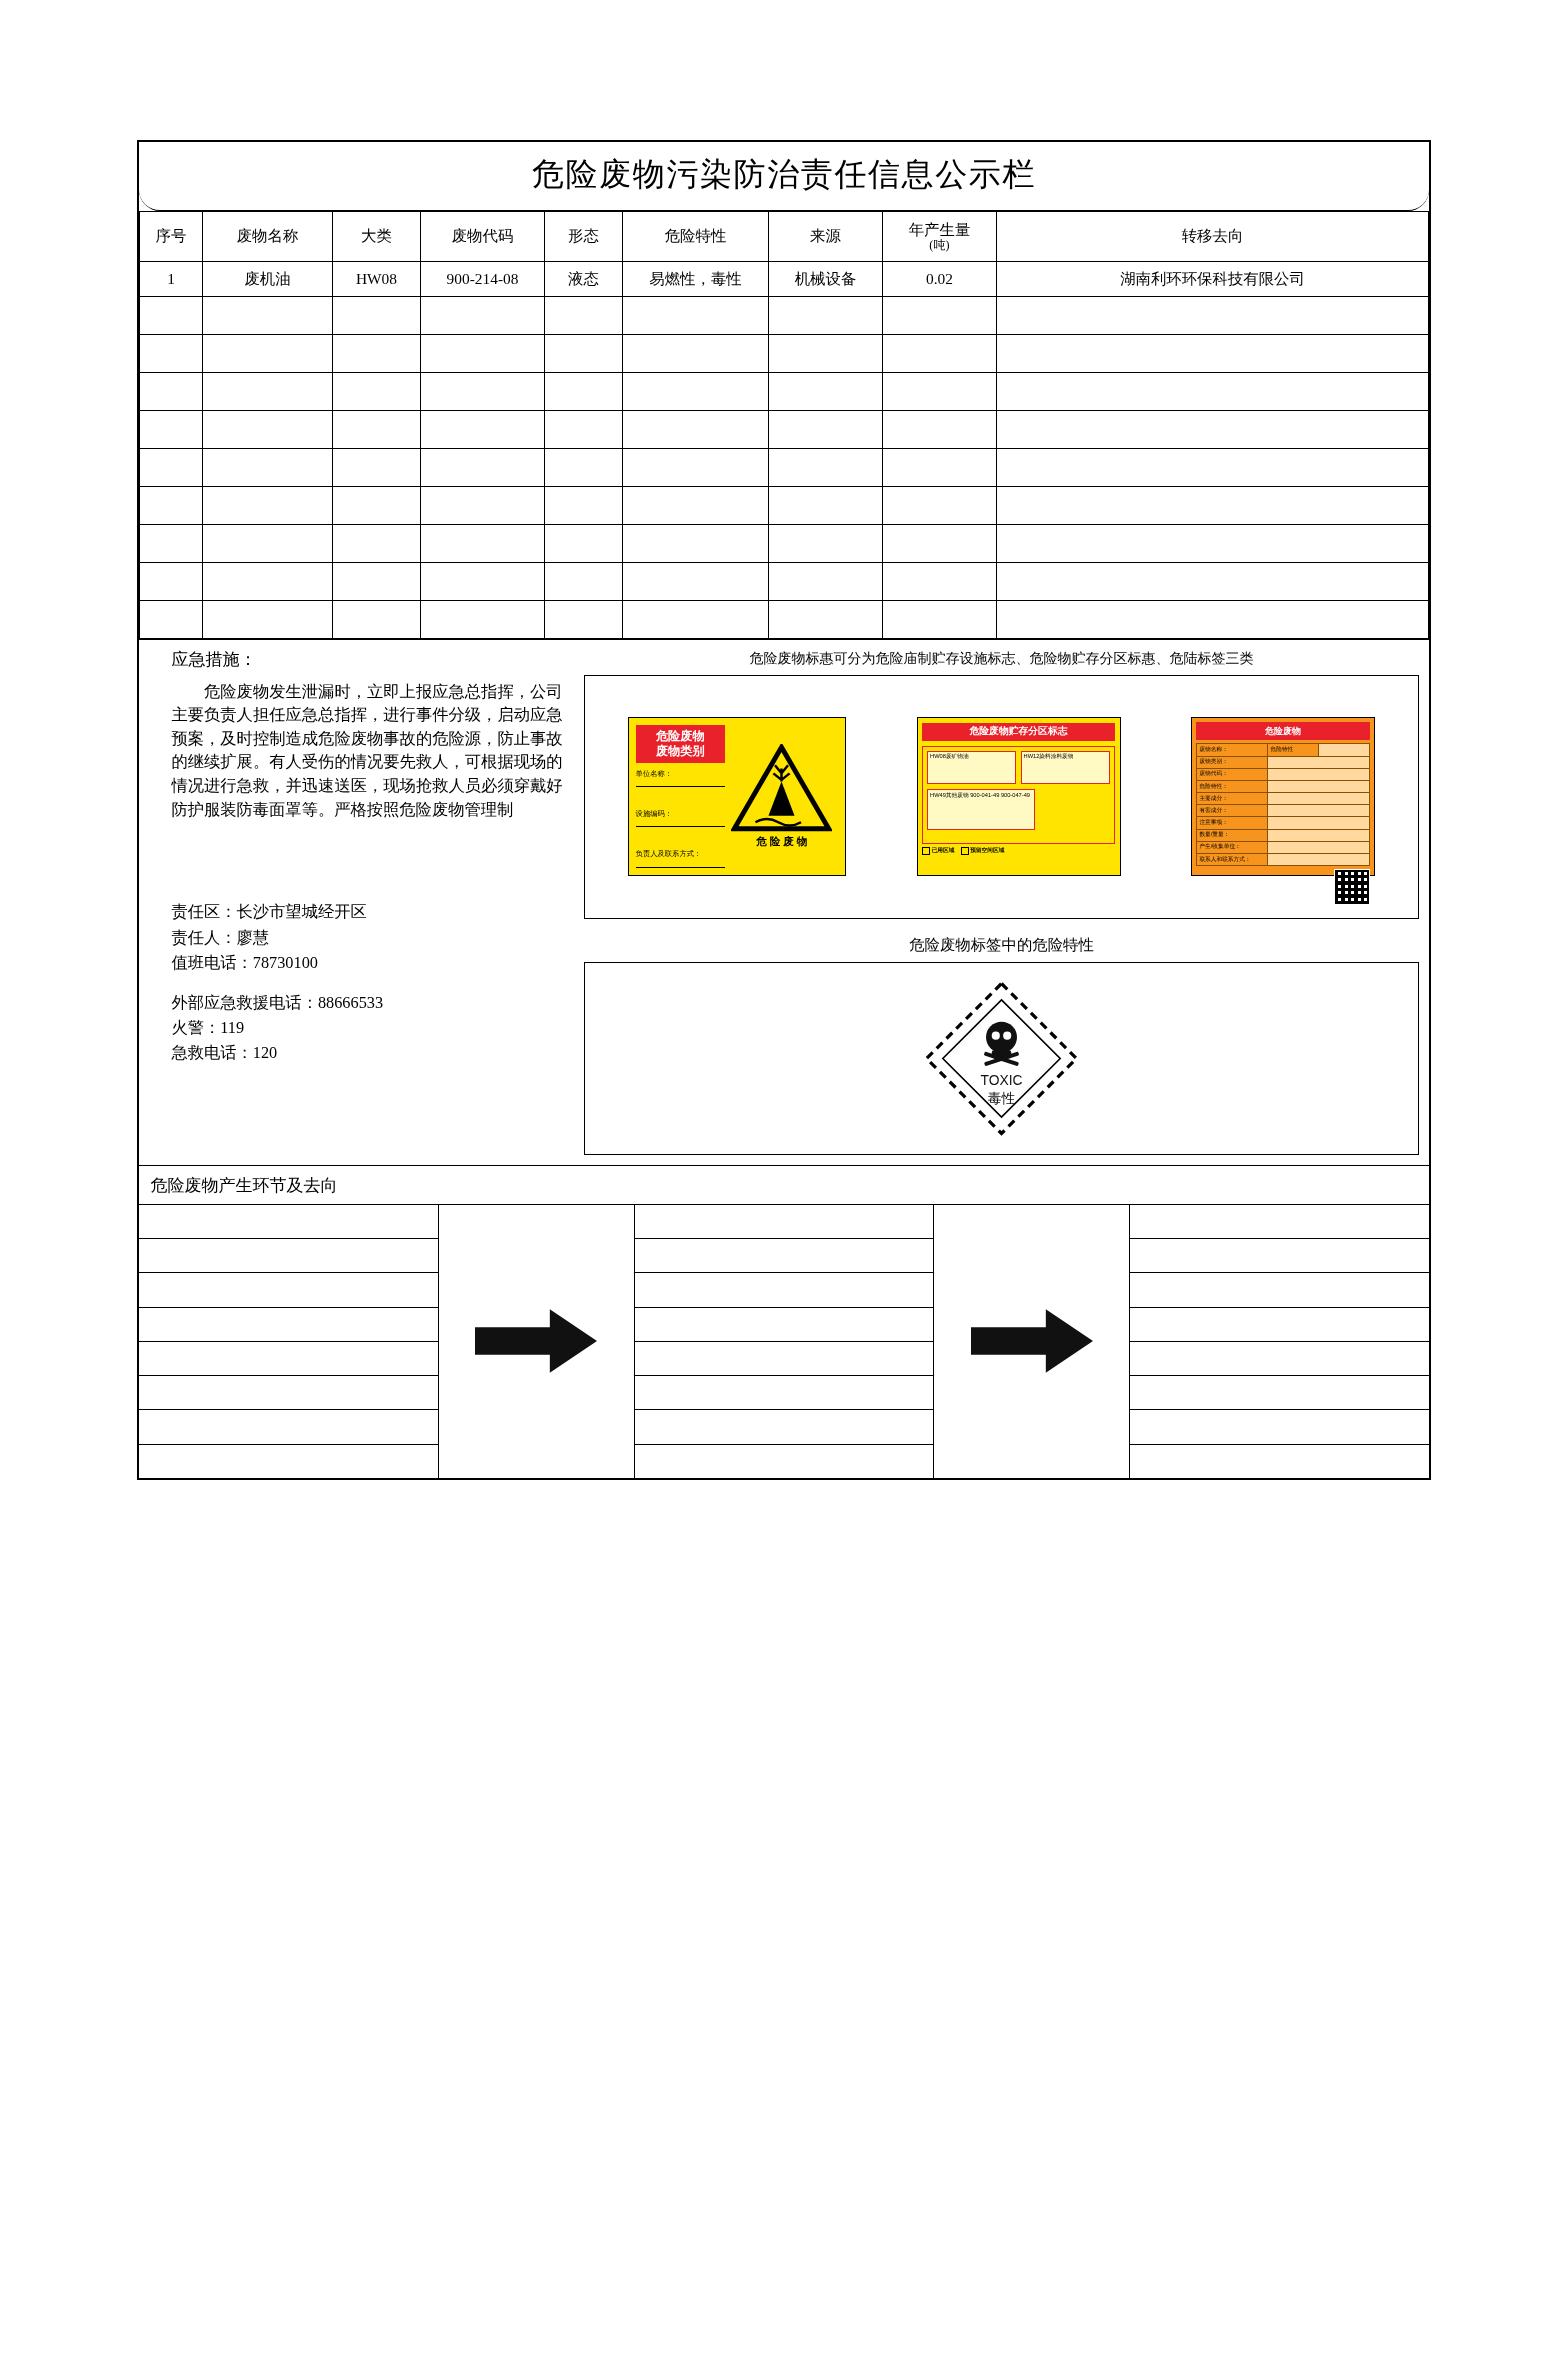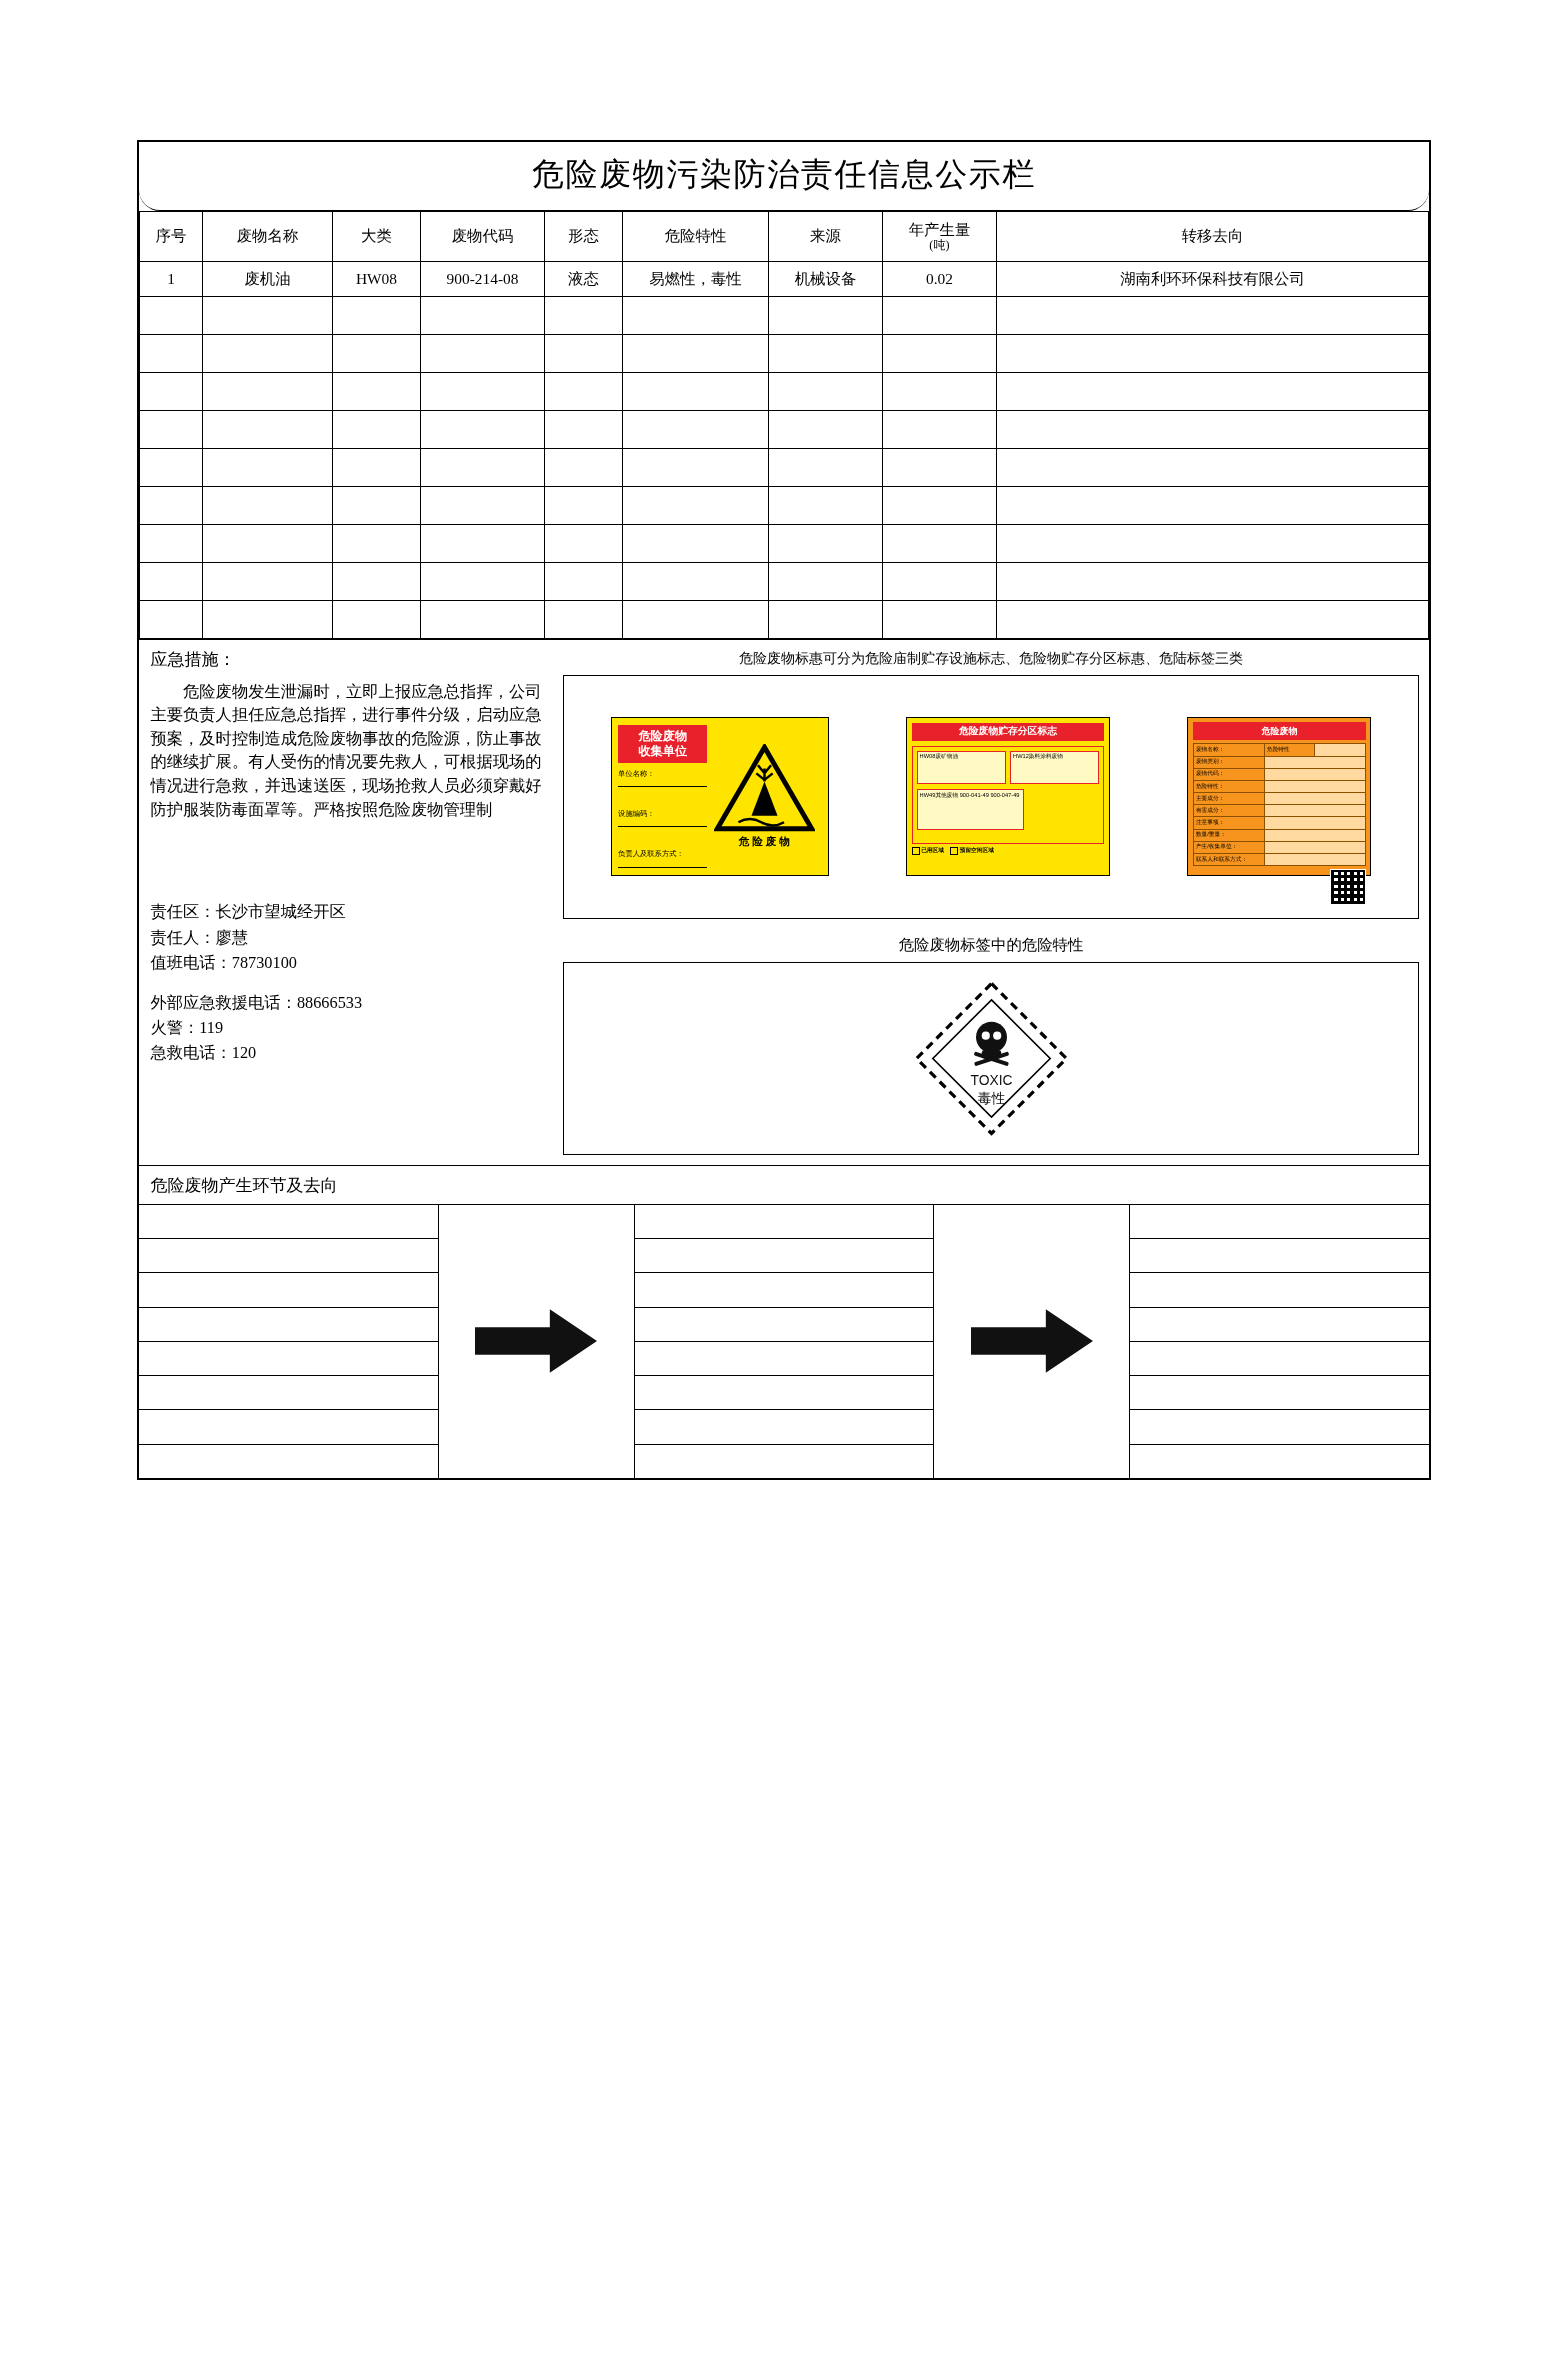--- a/index.html
+++ b/index.html
@@ -72,20 +72,21 @@
   .mid {
     display: flex;
     border-top: 1.6px solid #000;
     align-items: stretch;
   }
   .mid-left {
     width: 414px;
     box-sizing: border-box;
     padding: 8.1px 11.4px 6.5px 11.4px;
     border-right: 0;
+    margin-left: 21px;
   }
   .mid-right {
     flex: 1;
     box-sizing: border-box;
     padding: 6.5px 9.8px 9.8px 9.8px;
   }
   .em-head { font-size: 17px; margin-bottom: 8.1px; }
   .em-body {
     font-size: 16.3px;
     line-height: 1.45;
@@ -464,21 +465,21 @@
     <div class="mid-right">
 
       <div class="label-caption">危险废物标惠可分为危险庙制贮存设施标志、危险物贮存分区标惠、危陆标签三类</div>
 
       <div class="label-box">
 
         <div class="sign-yellow">
           <div class="sy-left">
             <div class="sy-title">
               <div>危险废物</div>
-              <div>收集单位</div>
+              <div>废物类别</div>
             </div>
             <div class="sy-lines">
               <div>单位名称：</div>
               <div>设施编码：</div>
               <div>负责人及联系方式：</div>
             </div>
           </div>
           <div class="sy-right">
             <div class="tri-outline">
               <svg width="101" height="88" viewBox="0 0 124 108">

